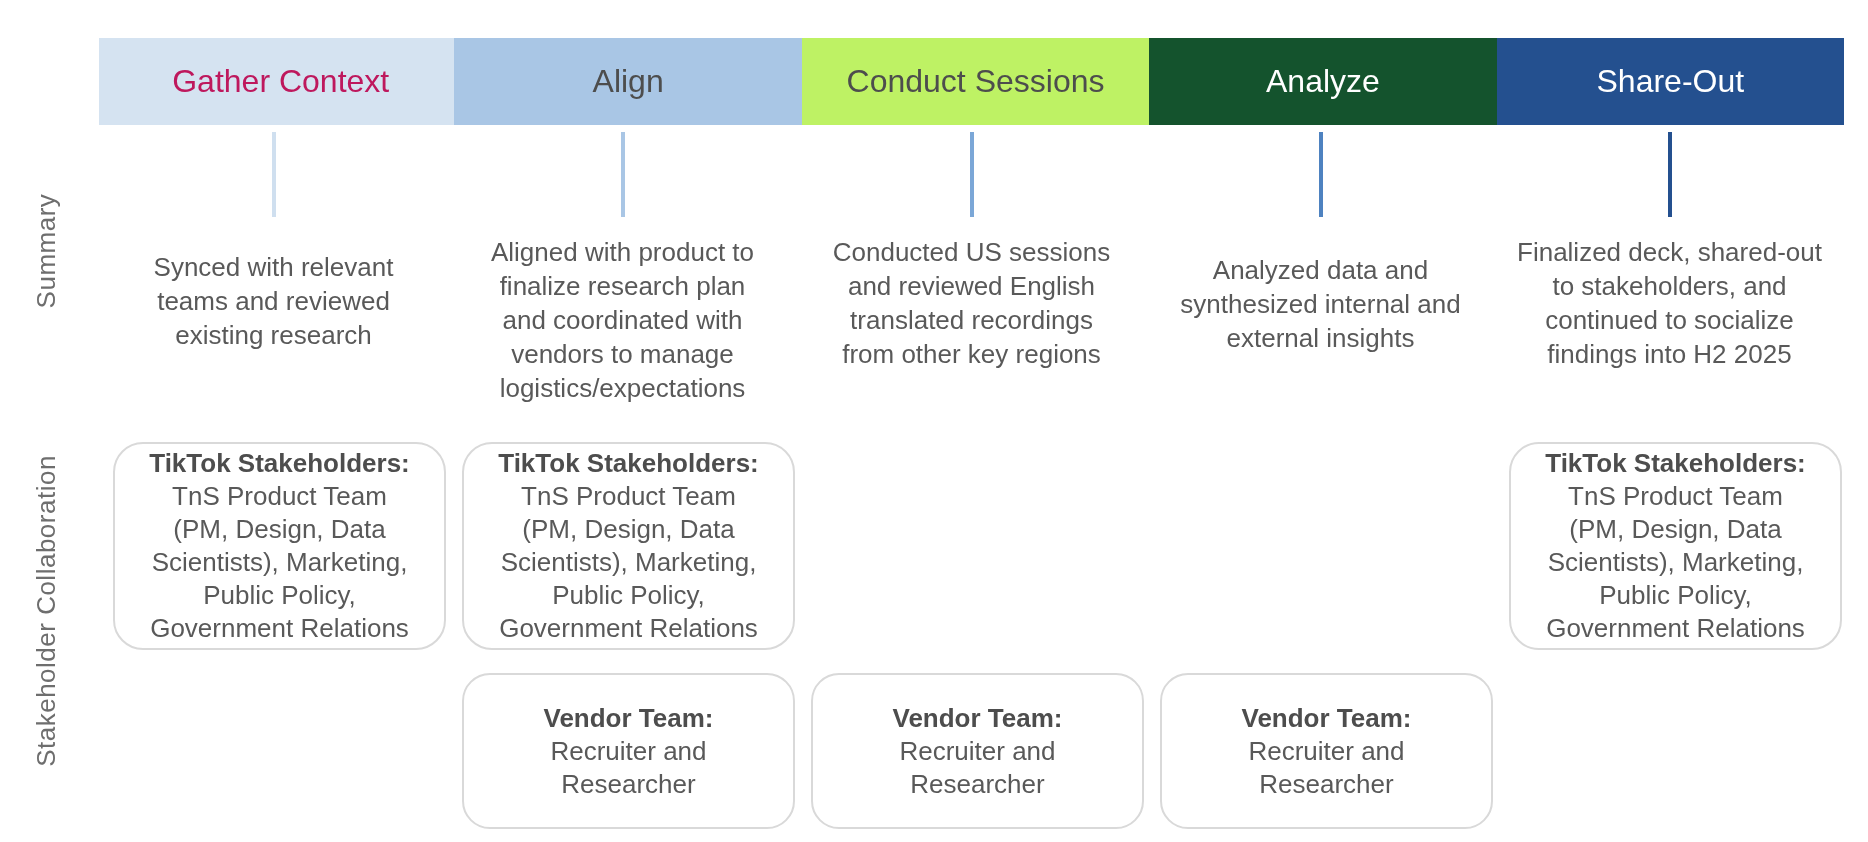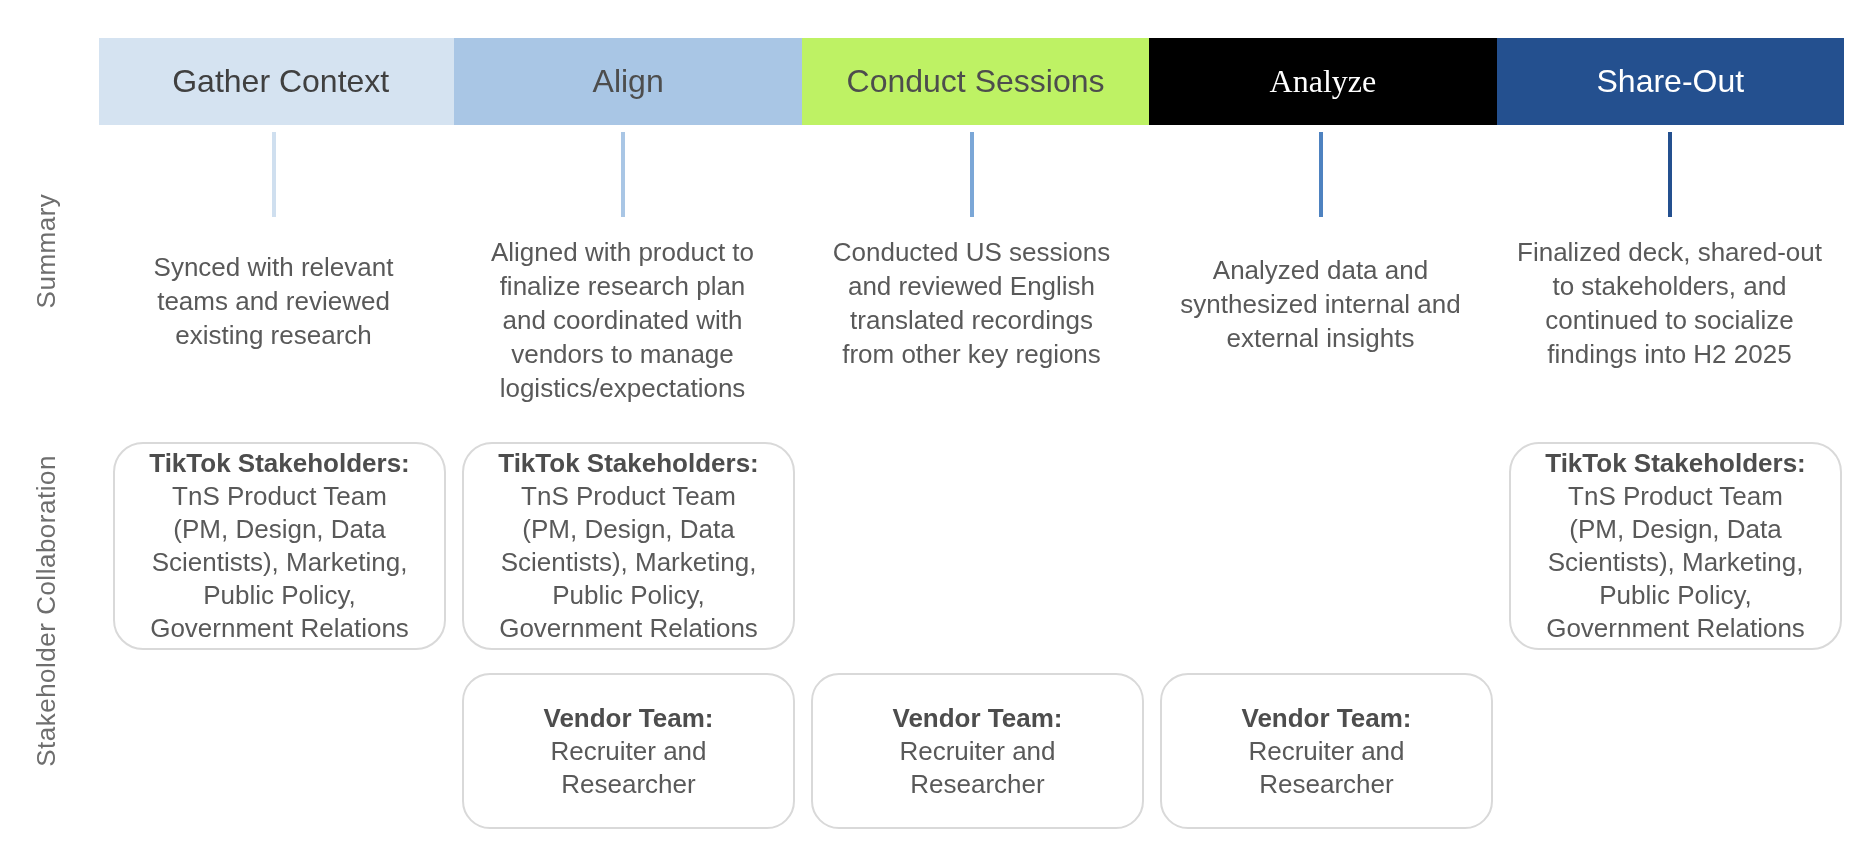--- a/index.html
+++ b/index.html
@@ -89,24 +89,24 @@
 </style>
 </head>
 <body>
 
 <div class="stage">
 
   <div class="row-label summary-label">Summary</div>
   <div class="row-label collab-label">Stakeholder Collaboration</div>
 
   <div class="header-bar">
-    <div class="hseg" style="background-color: rgb(213, 227, 241); color: #404040; padding-left: 8px;">Gather Context</div>
+    <div class="hseg" style="background-color: rgb(213, 227, 241); color: #be185d; padding-left: 8px;">Gather Context</div>
     <div class="hseg" style="background-color: rgb(169, 198, 229); color: rgb(77, 77, 77);">Align</div>
     <div class="hseg" style="background-color: #bef264; color: rgb(77, 77, 77);">Conduct Sessions</div>
-    <div class="hseg" style="background-color: #000000; color: rgb(255, 255, 255); font-family: Liberation Serif, serif;">Analyze</div>
+    <div class="hseg" style="background-color: #14532d; color: rgb(255, 255, 255);">Analyze</div>
     <div class="hseg" style="background-color: rgb(36, 80, 143); color: rgb(255, 255, 255);">Share-Out</div>
   </div>
 
   <div class="col c0">
     <div class="connector" style="background-color: rgb(207, 223, 239);"></div>
     <div class="summary">Synced with relevant
 teams and reviewed
 existing research</div>
     <div class="box tiktok">
       <div class="box-title">TikTok Stakeholders:</div>

